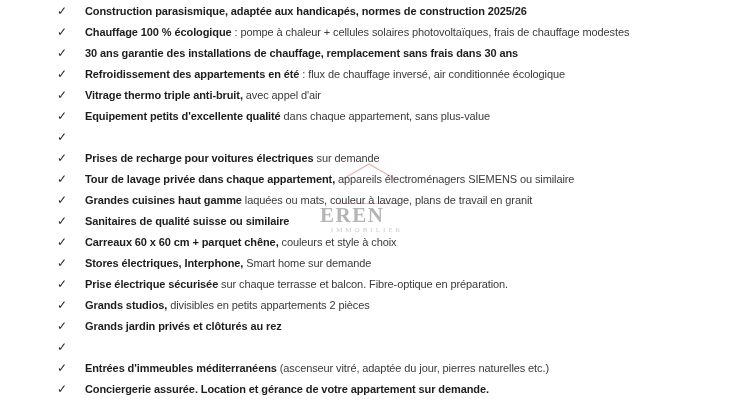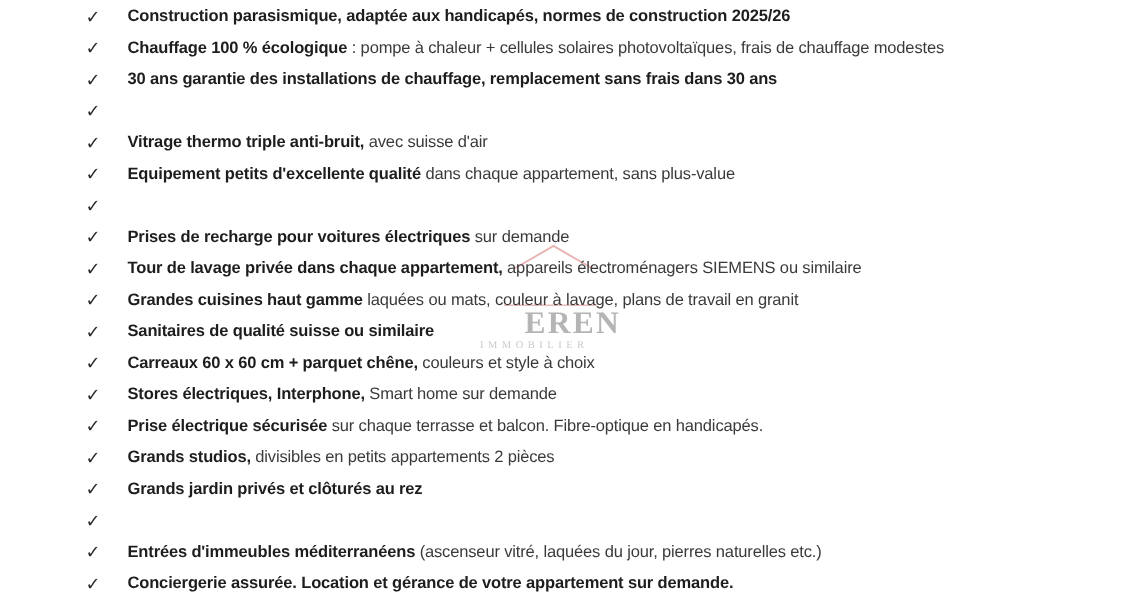--- a/index.html
+++ b/index.html
@@ -37,32 +37,33 @@
     top: 43px;
     width: 62px;
     height: 1px;
     opacity: 0.75;
   }
   .wm-brand {
     position: absolute;
     left: 0;
     top: 45px;
     width: 94px;
-    text-align: right;
+    text-align: left;
     font-family: "Liberation Serif", serif;
     font-size: 21px;
     font-weight: bold;
     letter-spacing: 1.5px;
     line-height: 1;
   }
   .wm-sub {
     position: absolute;
     left: 0;
     top: 67px;
     width: 94px;
+    text-align: center;
     font-family: "Liberation Serif", serif;
     font-size: 7px;
     letter-spacing: 3px;
     line-height: 1;
   }
 
   
   .feature-list {
     position: absolute;
     left: 0;
@@ -118,24 +119,25 @@
       <li>
         <span class="check">✓</span>
         <span class="item-text"><span class="seg-b">Chauffage 100 % écologique</span><span class="seg-r"> : pompe à chaleur + cellules solaires photovoltaïques, frais de chauffage modestes</span></span>
       </li>
       <li>
         <span class="check">✓</span>
         <span class="item-text"><span class="seg-b">30 ans garantie des installations de chauffage, remplacement sans frais dans 30 ans</span></span>
       </li>
       <li>
         <span class="check">✓</span>
+        <span class="item-text"><span class="seg-b">Refroidissement des appartements en été</span><span class="seg-r"> : flux de chauffage inversé, air conditionnée écologique</span></span>
       </li>
       <li>
         <span class="check">✓</span>
-        <span class="item-text"><span class="seg-b">Vitrage thermo triple anti-bruit,</span><span class="seg-r"> avec suisse d'air</span></span>
+        <span class="item-text"><span class="seg-b">Vitrage thermo triple anti-bruit,</span><span class="seg-r"> avec appel d'air</span></span>
       </li>
       <li>
         <span class="check">✓</span>
         <span class="item-text"><span class="seg-b">Equipement petits d'excellente qualité</span><span class="seg-r"> dans chaque appartement, sans plus-value</span></span>
       </li>
       <li>
         <span class="check">✓</span>
       </li>
       <li>
         <span class="check">✓</span>
@@ -156,36 +158,36 @@
       <li>
         <span class="check">✓</span>
         <span class="item-text"><span class="seg-b">Carreaux 60 x 60 cm + parquet chêne,</span><span class="seg-r"> couleurs et style à choix</span></span>
       </li>
       <li>
         <span class="check">✓</span>
         <span class="item-text"><span class="seg-b">Stores électriques, Interphone,</span><span class="seg-r"> Smart home sur demande</span></span>
       </li>
       <li>
         <span class="check">✓</span>
-        <span class="item-text"><span class="seg-b">Prise électrique sécurisée</span><span class="seg-r"> sur chaque terrasse et balcon. Fibre-optique en handicapés.</span></span>
+        <span class="item-text"><span class="seg-b">Prise électrique sécurisée</span><span class="seg-r"> sur chaque terrasse et balcon. Fibre-optique en préparation.</span></span>
       </li>
       <li>
         <span class="check">✓</span>
         <span class="item-text"><span class="seg-b">Grands studios,</span><span class="seg-r"> divisibles en petits appartements 2 pièces</span></span>
       </li>
       <li>
         <span class="check">✓</span>
         <span class="item-text"><span class="seg-b">Grands jardin privés et clôturés au rez</span></span>
       </li>
       <li>
         <span class="check">✓</span>
       </li>
       <li>
         <span class="check">✓</span>
-        <span class="item-text"><span class="seg-b">Entrées d'immeubles méditerranéens</span><span class="seg-r"> (ascenseur vitré, laquées du jour, pierres naturelles etc.)</span></span>
+        <span class="item-text"><span class="seg-b">Entrées d'immeubles méditerranéens</span><span class="seg-r"> (ascenseur vitré, adaptée du jour, pierres naturelles etc.)</span></span>
       </li>
       <li>
         <span class="check">✓</span>
         <span class="item-text"><span class="seg-b">Conciergerie assurée. Location et gérance de votre appartement sur demande.</span></span>
       </li>
     </ul>
 
 </div>
 
 </body></html>

